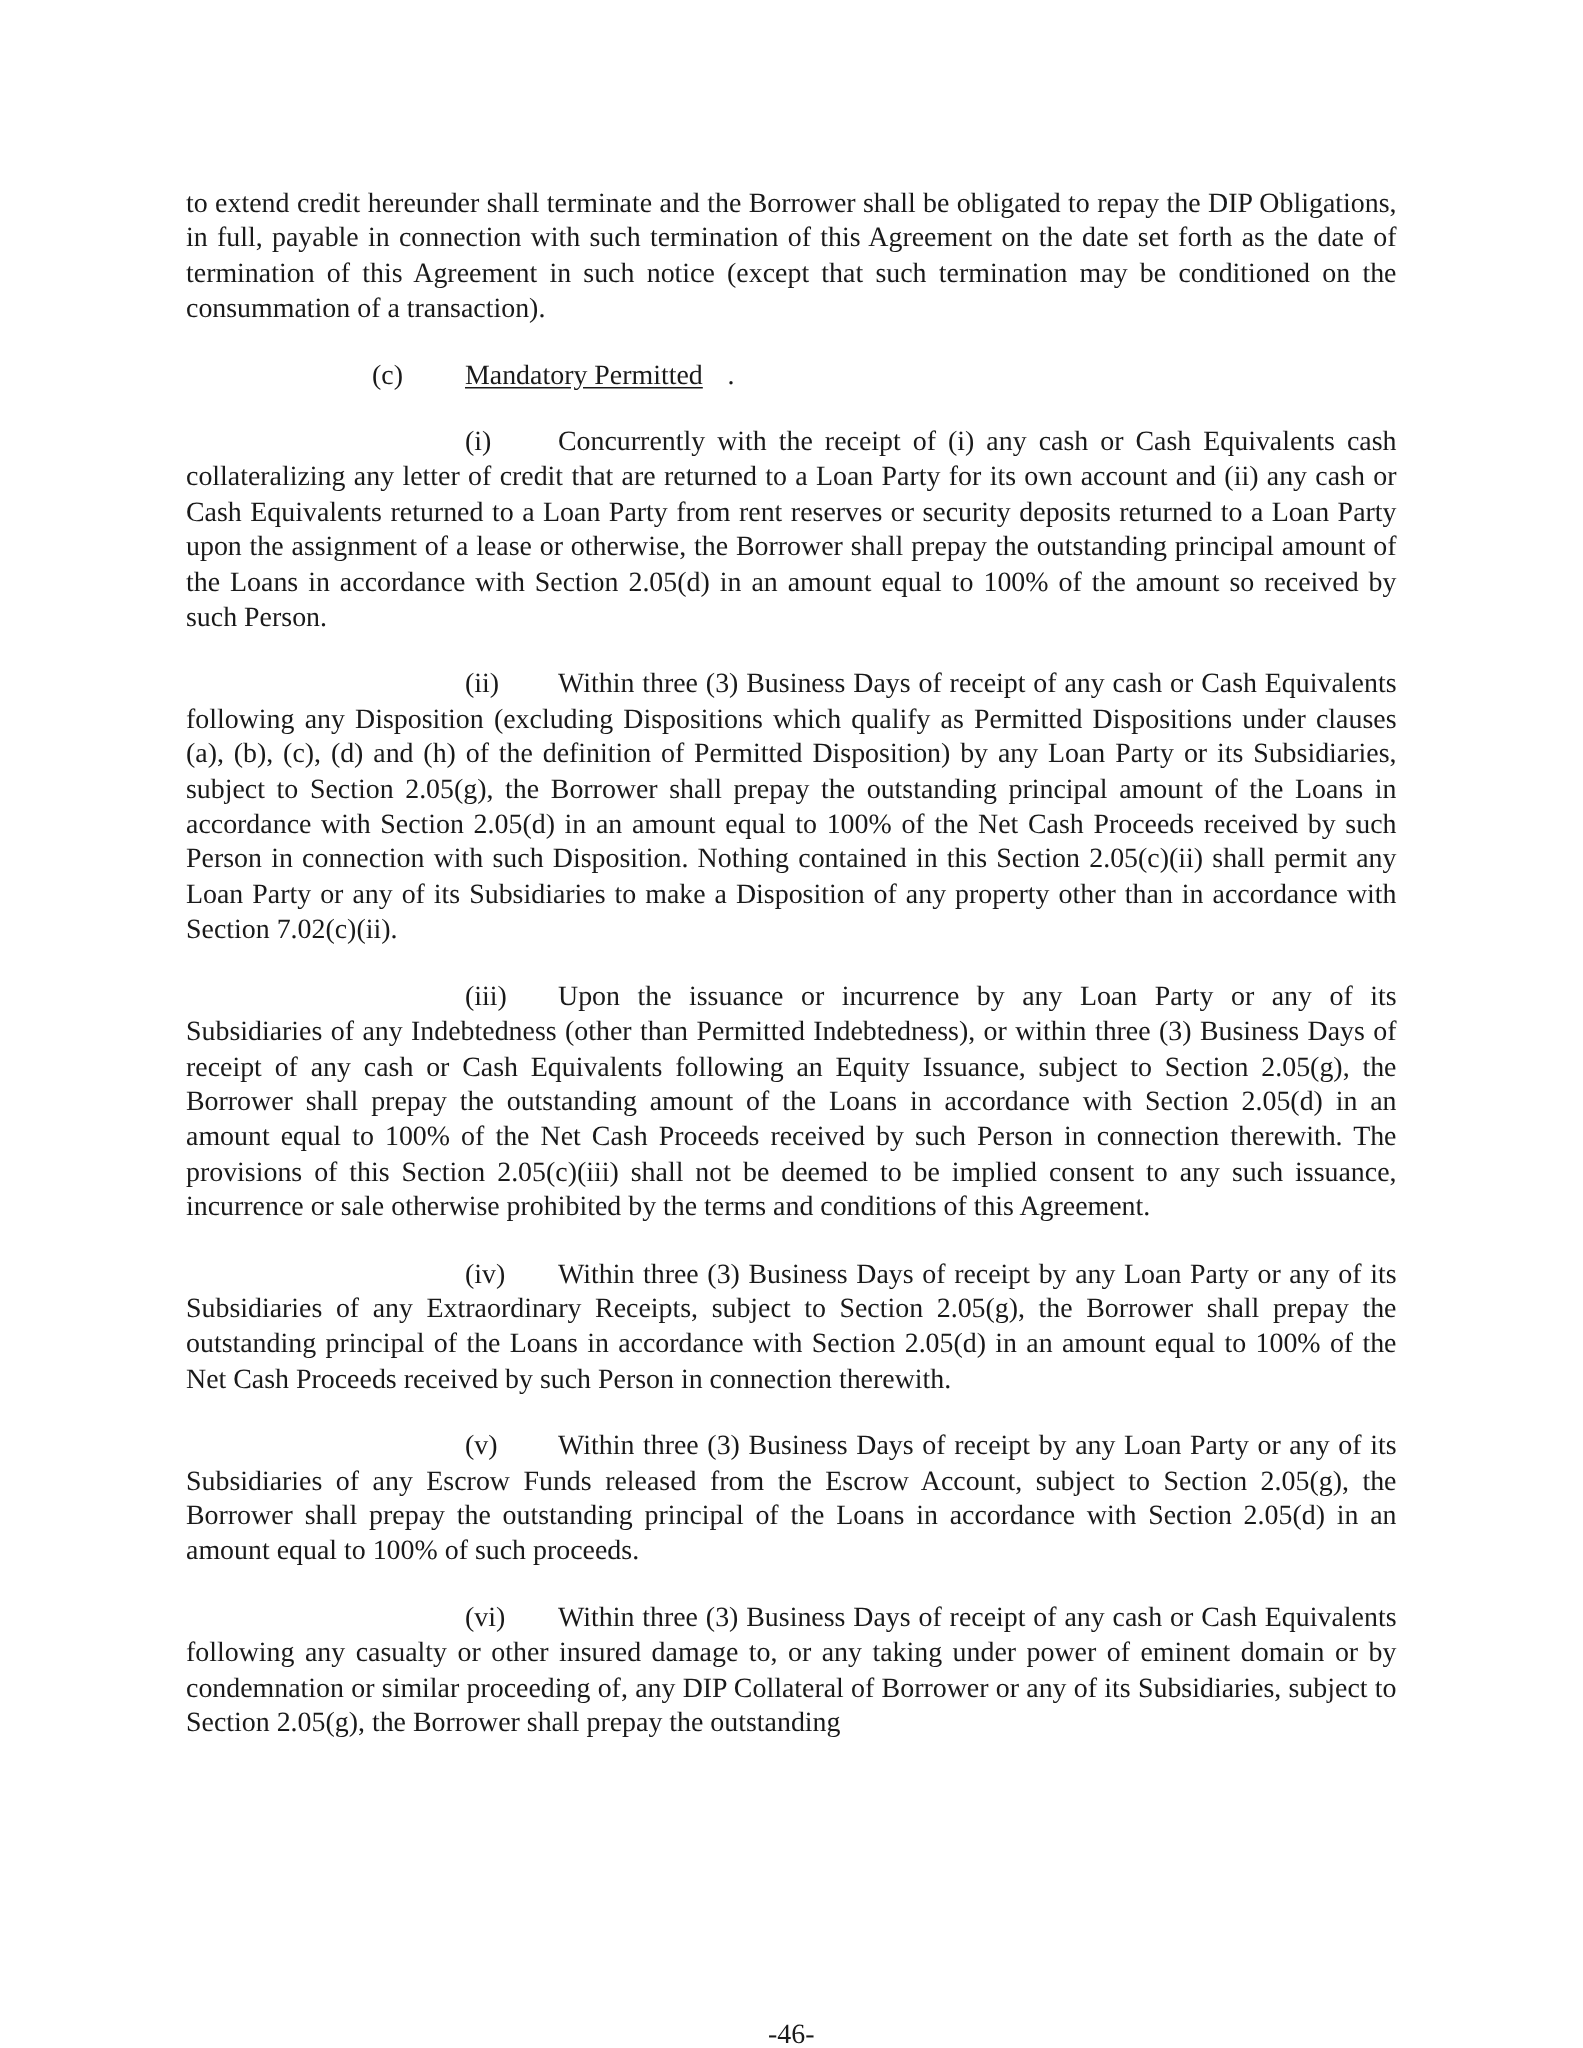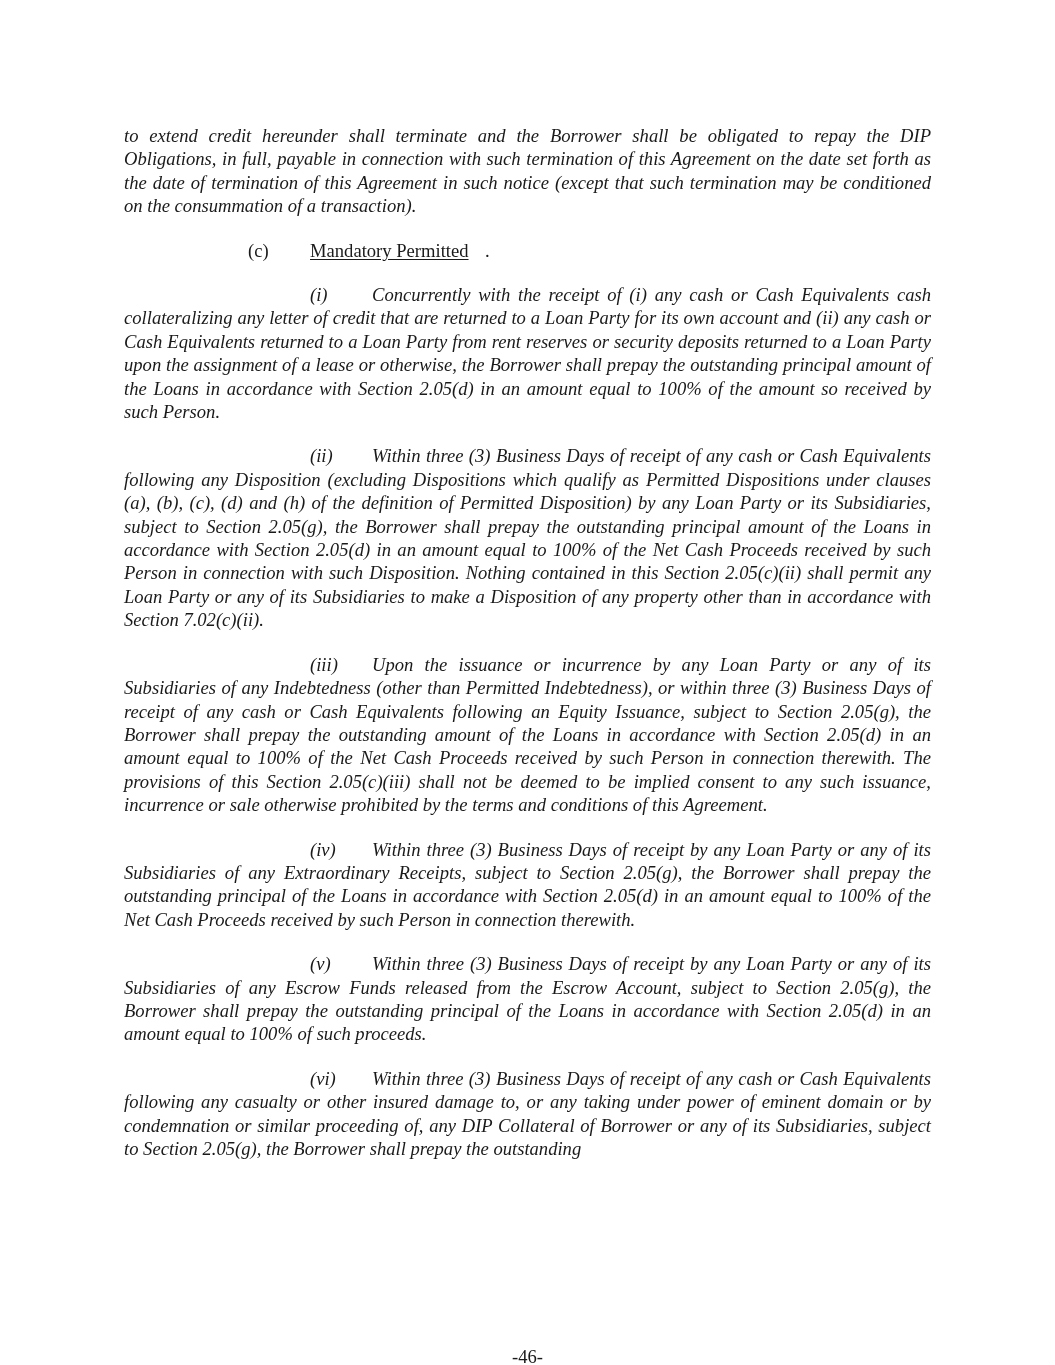--- a/index.html
+++ b/index.html
@@ -3,21 +3,21 @@
 <meta charset="utf-8">
 <style>
   html, body { margin: 0; padding: 0; background: #ffffff; }
   body { width: 1055px; height: 1365px; position: relative; overflow: hidden; }
   .page {
     position: absolute; left: 124px; top: 124px; width: 807px;
     font-family: "Liberation Serif", "DejaVu Serif", serif;
     font-size: 18.6px; line-height: 23.4px; color: #1a1a1a;
   }
   p { margin: 0; text-align: justify; }
-  .para { margin-bottom: 21px; font-style: italic; }
+  .para { margin-bottom: 21px; }
   .heading { position: relative; height: 23.4px; margin-bottom: 21px; }
   .heading .lbl { position: absolute; left: 124px; }
   .heading .ttl { position: absolute; left: 186px; text-decoration: underline; text-underline-offset: 2px; }
   .heading .dot { position: absolute; }
   .lead { display: inline-block; width: 62px; margin-left: 186px; }
   .footer {
     position: absolute; top: 1346px; left: 0; width: 1055px; text-align: center;
     font-family: "Liberation Serif", "DejaVu Serif", serif; font-size: 18.6px; color: #1a1a1a;
   }
 </style>

